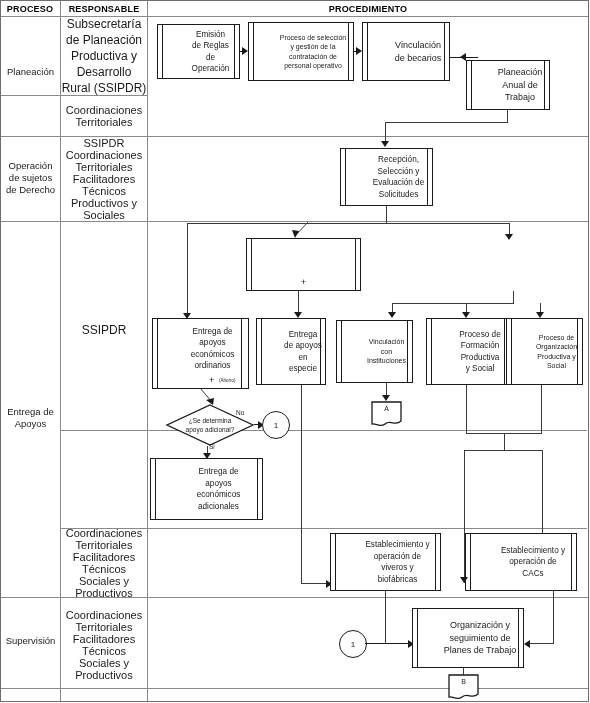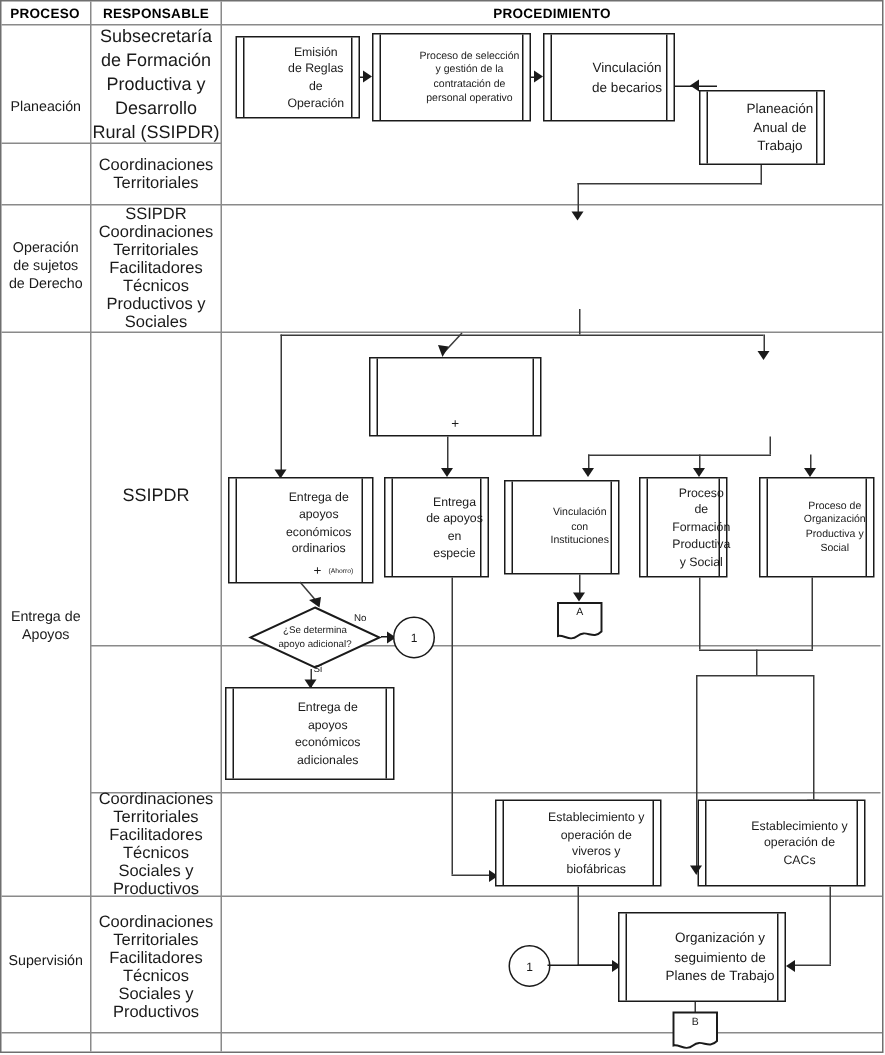--- a/index.html
+++ b/index.html
@@ -83,21 +83,21 @@
 
   <div class="cell-txt" style="left:2px;top:58px;width:57px;height:28px;white-space:pre-line;">Planeación</div>
   <div class="cell-txt" style="left:2px;top:158px;width:57px;height:40px;white-space:pre-line;">Operación
 de sujetos
 de Derecho</div>
   <div class="cell-txt" style="left:2px;top:404px;width:57px;height:28px;white-space:pre-line;">Entrega de
 Apoyos</div>
   <div class="cell-txt" style="left:2px;top:632px;width:57px;height:18px;white-space:pre-line;">Supervisión</div>
 
   <div class="cell-txt bigger" style="left:61px;top:18px;width:86px;height:76px;white-space:pre-line;">Subsecretaría
-de Formación
+de Planeación
 Productiva y
 Desarrollo
 Rural (SSIPDR)</div>
   <div class="cell-txt big" style="left:61px;top:96px;width:86px;height:40px;white-space:pre-line;">Coordinaciones
 Territoriales</div>
   <div class="cell-txt big" style="left:61px;top:140px;width:86px;height:78px;white-space:pre-line;">SSIPDR
 Coordinaciones
 Territoriales
 Facilitadores
 Técnicos
@@ -155,20 +155,28 @@
     <div class="lbl l9" style="white-space:pre-line;">Planeación
 Anual de
 Trabajo</div>
   </div>
 
   <div class="ln lnv" style="left:507px;top:110px;height:13px;"></div>
   <div class="ln lnh" style="left:385px;top:122px;width:123px;"></div>
   <div class="ln lnv" style="left:385px;top:122px;height:21px;"></div>
   <div class="arr arr-d" style="left:381px;top:141px;"></div>
 
+  <div class="pbox" style="left:340px;top:148px;width:93px;height:58px;">
+    <div class="bar" style="left:4px;"></div>
+      <div class="bar" style="right:4px;"></div>
+    <div class="lbl" style="white-space:pre-line;">Recepción,
+Selección y
+Evaluación de
+Solicitudes</div>
+  </div>
 
   <div class="ln lnv" style="left:386px;top:206px;height:17px;"></div>
 
   <div class="ln lnh" style="left:187px;top:223px;width:322px;"></div>
 
   <div class="ln lnv" style="left:187px;top:223px;height:92px;"></div>
   <div class="arr arr-d" style="left:183px;top:313px;"></div>
 
   <svg style="position:absolute;left:290px;top:222px;width:24px;height:18px;">
     <path d="M18,0 L5,14" stroke="#3a3a3a" stroke-width="1" fill="none"></path>
@@ -218,21 +226,21 @@
   </div>
 
   <div class="pbox" style="left:336px;top:320px;width:77px;height:63px;">
     <div class="bar" style="left:4px;"></div>
       <div class="bar" style="right:4px;"></div>
     <div class="lbl l7" style="white-space:pre-line;">Vinculación
 con
 Instituciones</div>
   </div>
 
-  <div class="pbox" style="left:426px;top:318px;width:59px;height:67px;">
+  <div class="pbox" style="left:426px;top:318px;width:84px;height:67px;">
     <div class="bar" style="left:4px;"></div>
       <div class="bar" style="right:4px;"></div>
     <div class="lbl" style="white-space:pre-line;">Proceso de
 Formación
 Productiva
 y Social</div>
   </div>
 
   <div class="pbox" style="left:506px;top:318px;width:77px;height:67px;">
     <div class="bar" style="left:4px;"></div>

